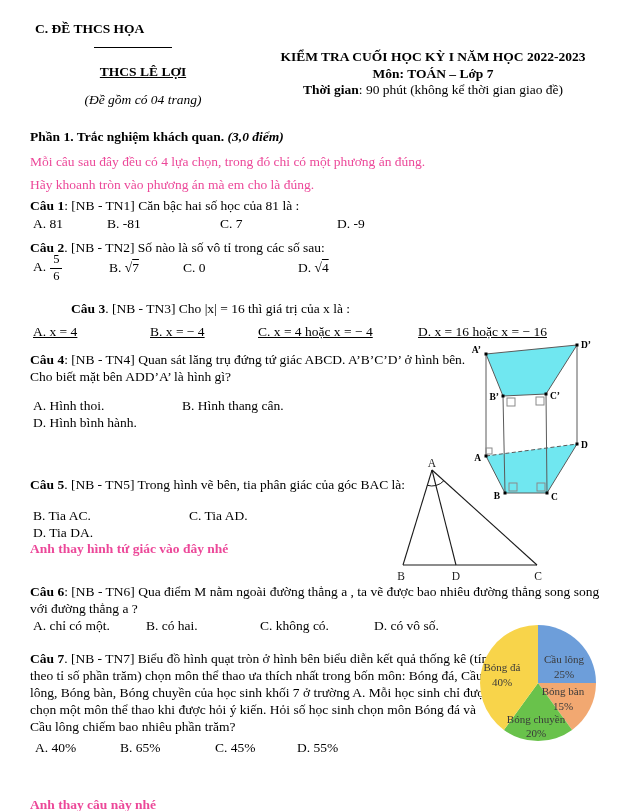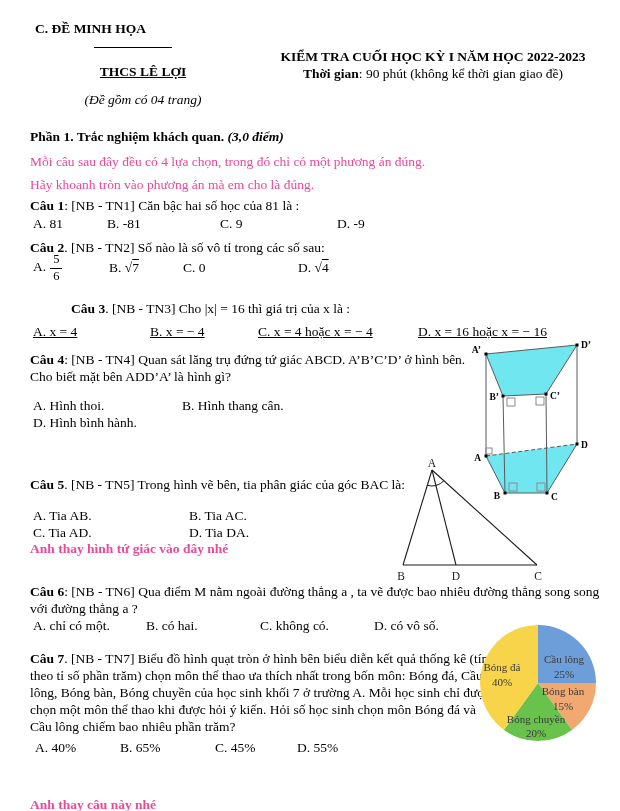--- a/index.html
+++ b/index.html
@@ -20,43 +20,44 @@
   .frac .num{display:block;border-bottom:1px solid #000;padding:0 3px 1px;}
   .frac .den{display:block;padding:1px 3px 0;}
   .radicand{text-decoration:overline;}
   .hline{border-top:1.4px solid #000;height:0;}
   .qlabel{font-weight:bold;}
   svg text{font-family:"Liberation Serif", serif;}
 </style>
 </head>
 <body>
 
-<div class="abs b" style="left:35px;top:21px;">C. ĐỀ MINH HỌA</div>
+<div class="abs b" style="left:35px;top:21px;">C. ĐỀ THCS HỌA</div>
 <div class="abs hline" style="left:94px;top:47px;width:78px;"></div>
 <div class="abs b ctr" style="left:73px;top:64px;width:140px;text-decoration:underline;">THCS LÊ LỢI</div>
 <div class="abs i ctr" style="left:63px;top:92px;width:160px;">(Đề gồm có 04 trang)</div>
 
 <div class="abs ctr" style="left:272px;top:49px;width:322px;line-height:16.5px;">
   <div class="b">KIỂM TRA CUỐI HỌC KỲ I NĂM HỌC 2022-2023</div>
+  <div class="b">Môn: TOÁN – Lớp 7</div>
   <div><span class="b">Thời gian</span><span>: 90 phút (không kể thời gian giao đề)</span></div>
 </div>
 
 <div class="abs" style="left:30px;top:129px;">
   <span class="b">Phần 1. Trắc nghiệm khách quan.</span> <span class="b i">(3,0 điểm)</span>
 </div>
 <div class="abs red" style="left:30px;top:154px;">Mỗi câu sau đây đều có 4 lựa chọn, trong đó chỉ có một phương án đúng.</div>
 <div class="abs red" style="left:30px;top:177px;">Hãy khoanh tròn vào phương án mà em cho là đúng.</div>
 
 <div class="abs" style="left:30px;top:198px;">
   <span class="qlabel">Câu 1</span><span>: [NB - TN1] Căn bậc hai số học của 81 là :</span>
 </div>
 <div class="abs opts" style="left:33px;top:216px;">
   <span class="opt" style="width:74px">A. 81</span>
   <span class="opt" style="width:113px">B. -81</span>
-  <span class="opt" style="width:117px">C. 9</span>
+  <span class="opt" style="width:117px">C. 7</span>
   <span class="opt">D. -9</span>
 </div>
 
 <div class="abs" style="left:30px;top:240px;">
   <span class="qlabel">Câu 2</span><span>. [NB - TN2] Số nào là số vô tỉ trong các số sau:</span>
 </div>
 <div class="abs opts" style="left:33px;top:252px;height:32px;">
   <span class="opt" style="width:76px">
     <span>A.</span><span class="frac"><span class="num">5</span><span class="den">6</span></span>
   </span>
@@ -127,21 +128,20 @@
     <text x="113" y="112" text-anchor="start">D</text>
     <text x="32" y="163" text-anchor="end">B</text>
     <text x="83" y="164" text-anchor="start">C</text>
   </g>
 </svg>
 
 <div class="abs" style="left:30px;top:477px;">
   <span class="qlabel">Câu 5</span><span>. [NB - TN5] Trong hình vẽ bên, tia phân giác của góc BAC là:</span>
 </div>
 <div class="abs grid2" style="left:33px;top:507px;grid-template-columns:156px auto;">
-  <span>A. Tia AB.</span>
   <span>B. Tia AC.</span>
   <span>C. Tia AD.</span>
   <span>D. Tia DA.</span>
 </div>
 <div class="abs red b" style="left:30px;top:541px;">Anh thay hình tứ giác vào đây nhé</div>
 
 <svg class="abs" style="left:390px;top:458px;" width="162" height="128" viewBox="0 0 162 128">
   <g stroke="#1a1a1a" stroke-width="1.1" fill="none">
     <line x1="42" y1="12" x2="13" y2="107"></line>
     <line x1="42" y1="12" x2="147" y2="107"></line>

